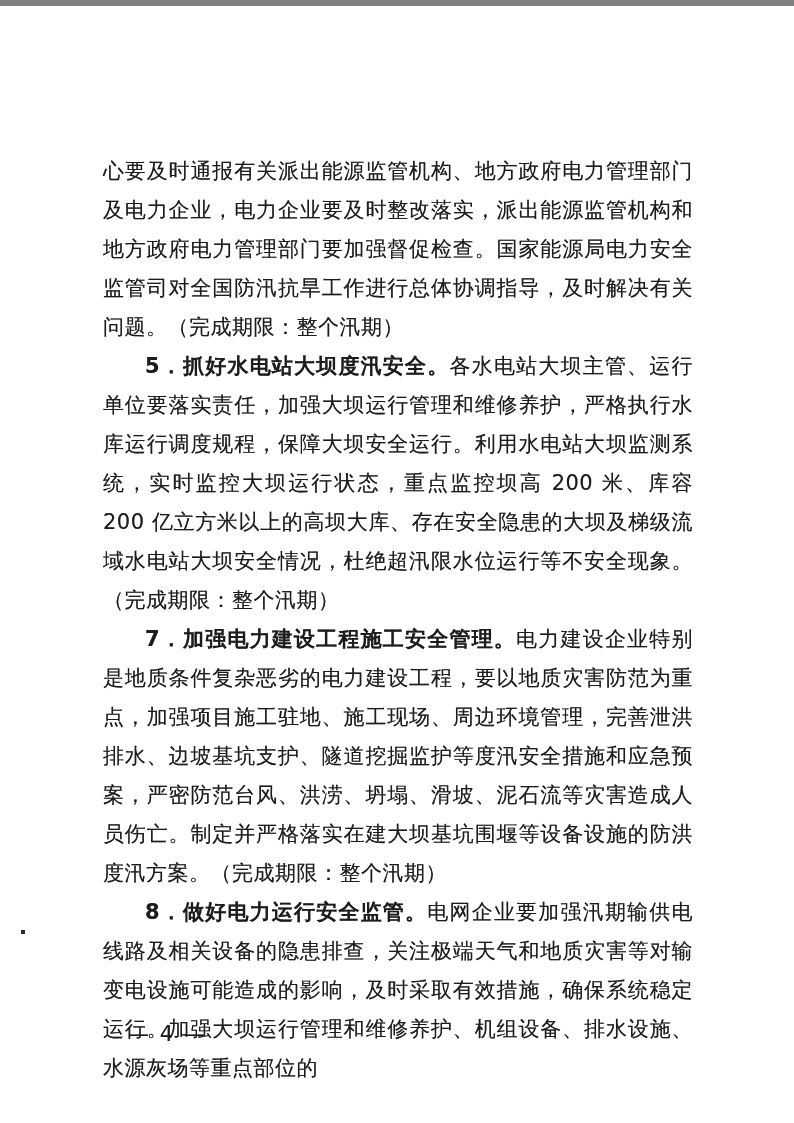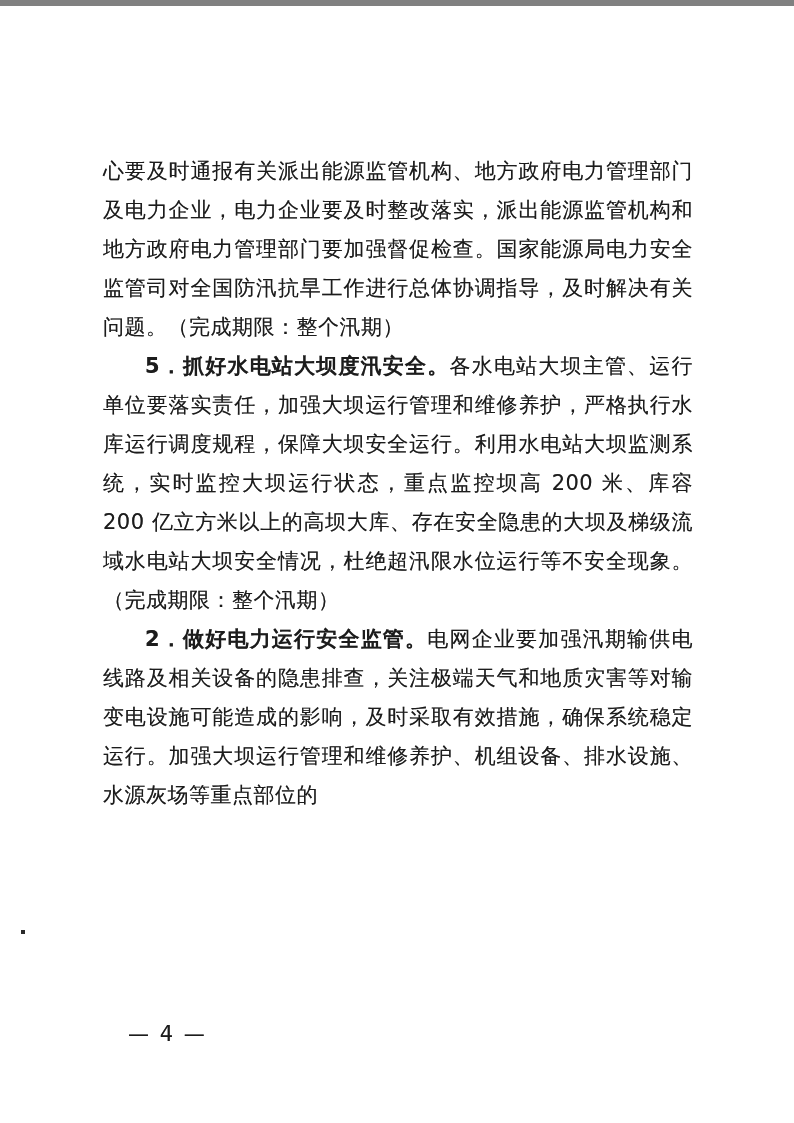--- a/index.html
+++ b/index.html
@@ -63,22 +63,23 @@
 <body>
 
 <div class="page">
 
   <div class="content">
 
     <p class="para"><span>心要及时通报有关派出能源监管机构、地方政府电力管理部门及电力企业，电力企业要及时整改落实，派出能源监管机构和地方政府电力管理部门要加强督促检查。国家能源局电力安全监管司对全国防汛抗旱工作进行总体协调指导，及时解决有关问题。（完成期限：整个汛期）</span></p>
 
     <p class="para indent"><span class="lead">5．抓好水电站大坝度汛安全。</span><span>各水电站大坝主管、运行单位要落实责任，加强大坝运行管理和维修养护，严格执行水库运行调度规程，保障大坝安全运行。利用水电站大坝监测系统，实时监控大坝运行状态，重点监控坝高 200 米、库容 200 亿立方米以上的高坝大库、存在安全隐患的大坝及梯级流域水电站大坝安全情况，杜绝超汛限水位运行等不安全现象。（完成期限：整个汛期）</span></p>
 
+    <p class="para indent"><span class="lead">7．加强电力建设工程施工安全管理。</span><span>电力建设企业特别是地质条件复杂恶劣的电力建设工程，要以地质灾害防范为重点，加强项目施工驻地、施工现场、周边环境管理，完善泄洪排水、边坡基坑支护、隧道挖掘监护等度汛安全措施和应急预案，严密防范台风、洪涝、坍塌、滑坡、泥石流等灾害造成人员伤亡。制定并严格落实在建大坝基坑围堰等设备设施的防洪度汛方案。（完成期限：整个汛期）</span></p>
 
-    <p class="para indent"><span class="lead">2．做好电力运行安全监管。</span><span>电网企业要加强汛期输供电线路及相关设备的隐患排查，关注极端天气和地质灾害等对输变电设施可能造成的影响，及时采取有效措施，确保系统稳定运行。加强大坝运行管理和维修养护、机组设备、排水设施、水源灰场等重点部位的</span></p>
+    <p class="para indent"><span class="lead">8．做好电力运行安全监管。</span><span>电网企业要加强汛期输供电线路及相关设备的隐患排查，关注极端天气和地质灾害等对输变电设施可能造成的影响，及时采取有效措施，确保系统稳定运行。加强大坝运行管理和维修养护、机组设备、排水设施、水源灰场等重点部位的</span></p>
 
   </div>
 
   <div class="footer"><span>— 4 —</span></div>
 
   <div class="speck"></div>
 
 </div>
 
 </body></html>

